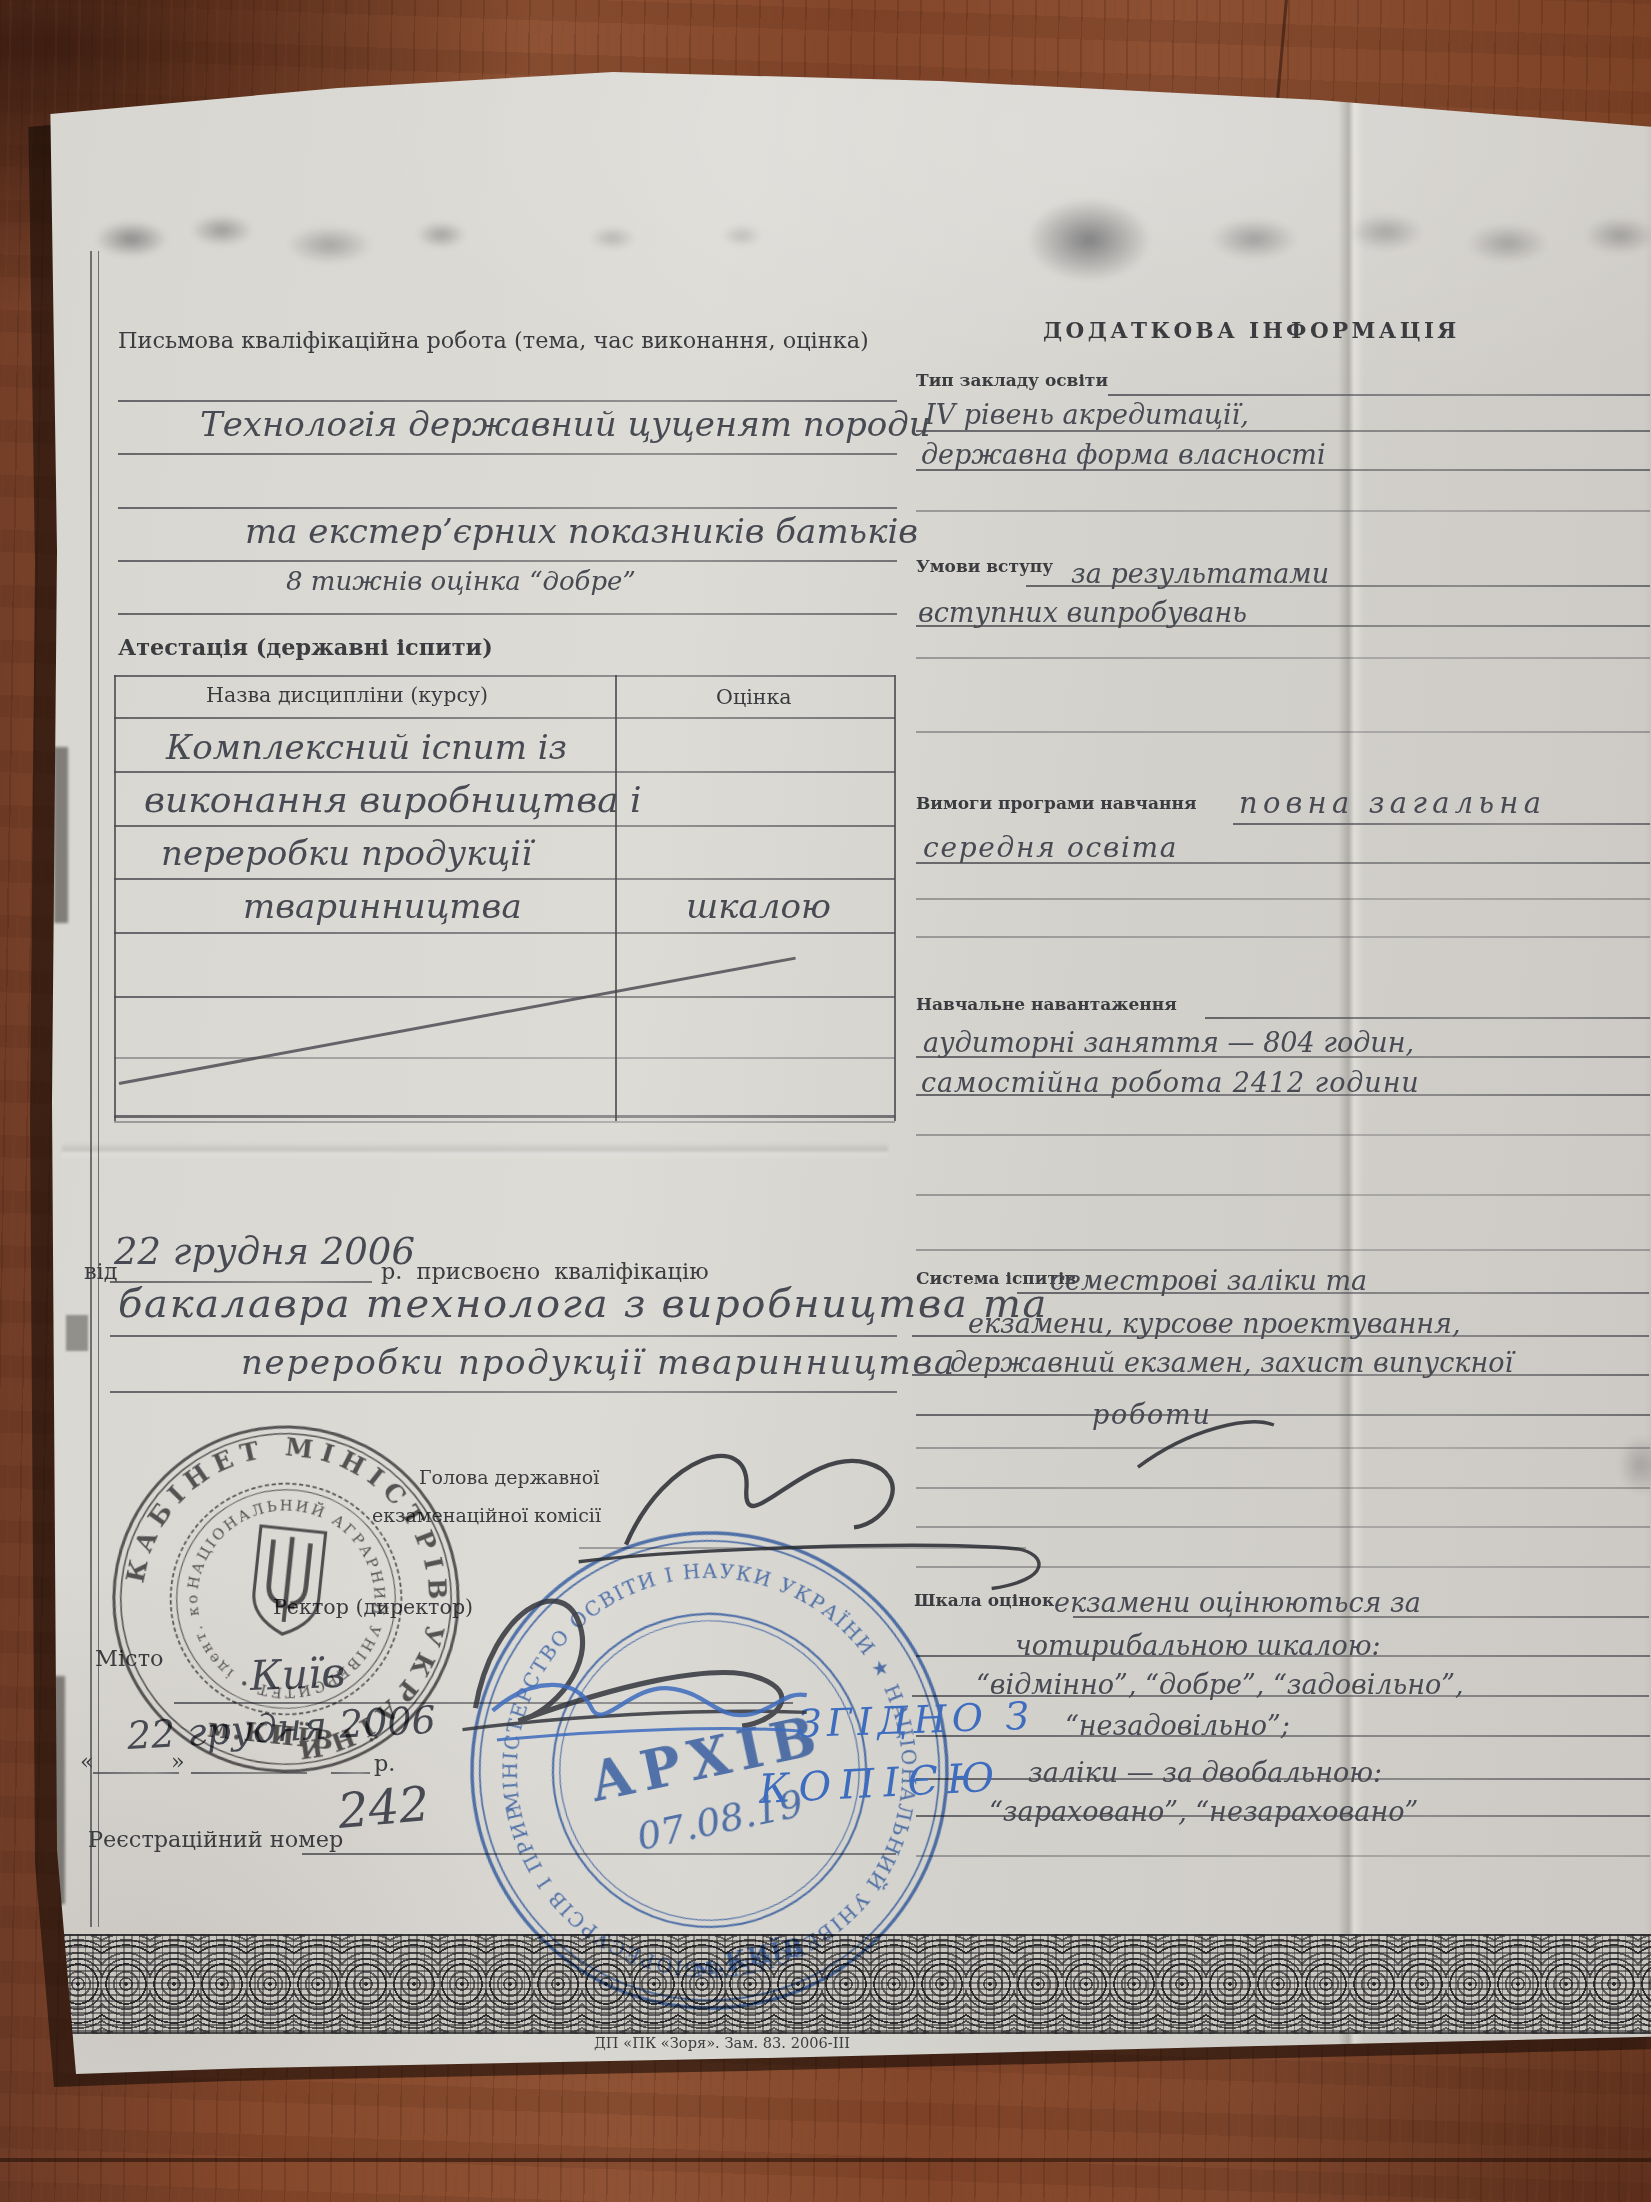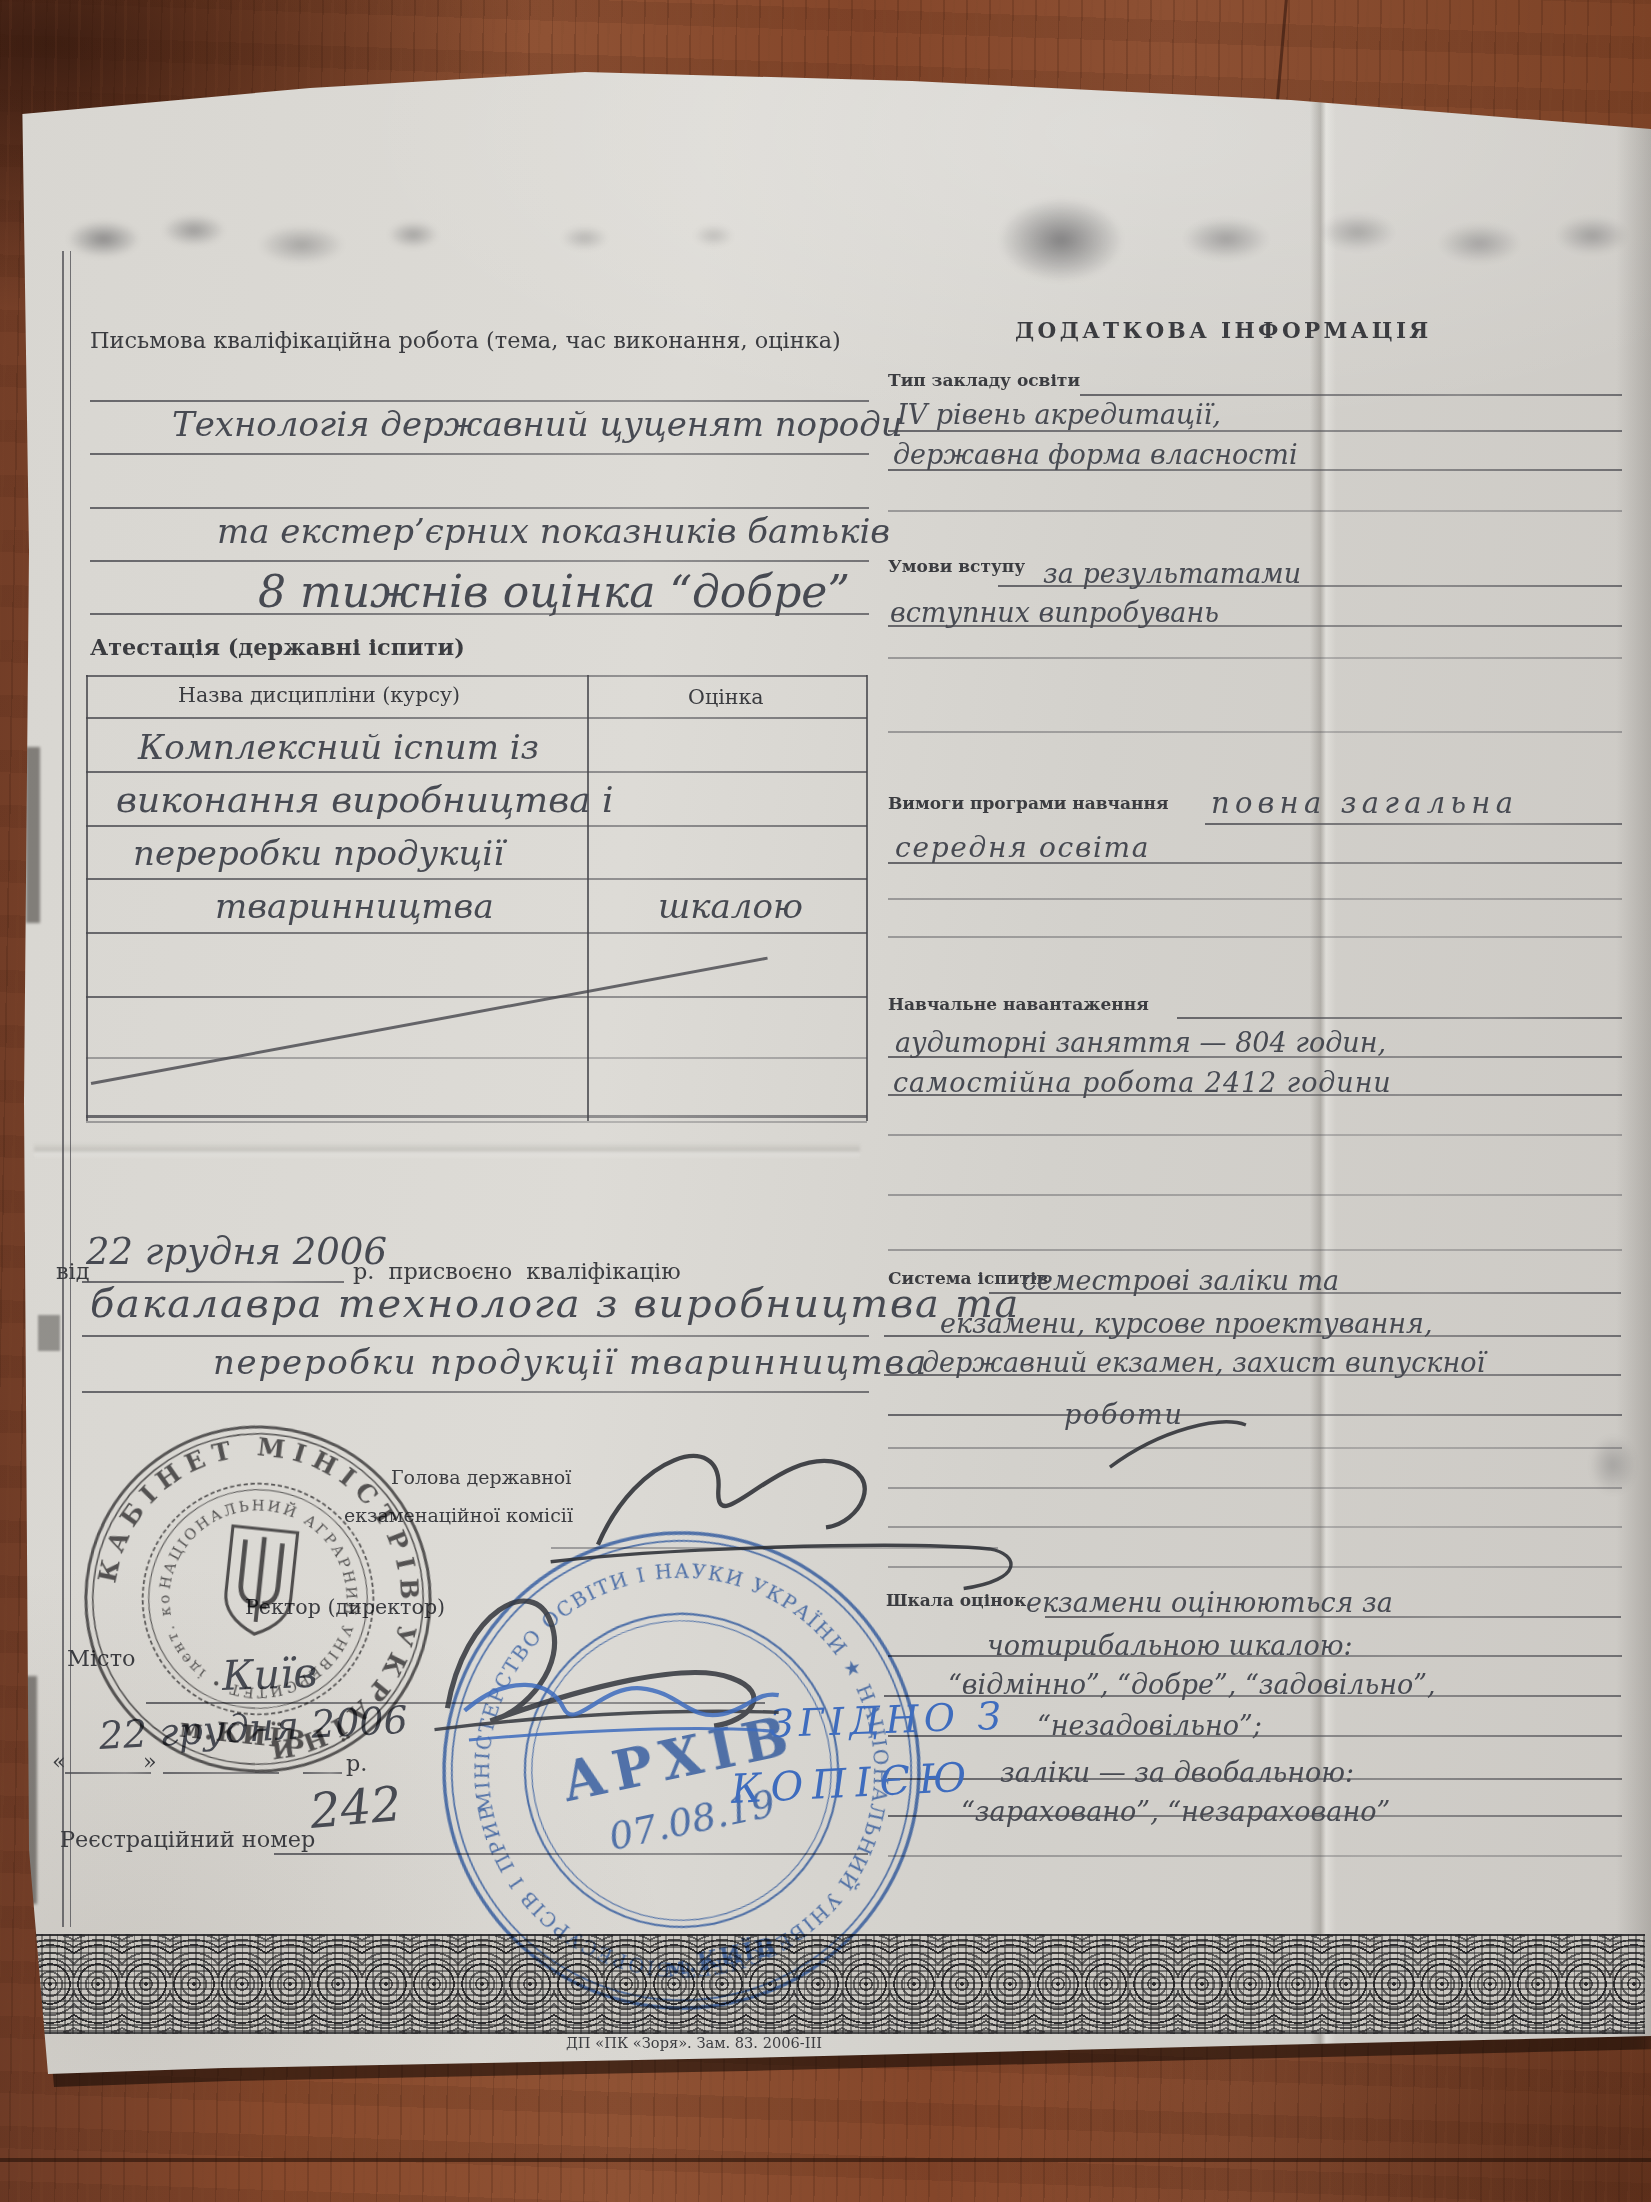--- a/index.html
+++ b/index.html
@@ -16,21 +16,21 @@
       repeating-linear-gradient(2deg, rgba(60,28,14,.13) 0 22.4px, transparent 22.4px 55px);}
   .wood-seam-bottom{position:absolute;left:0;top:2158px;width:100%;height:4.3px;background:rgba(30,12,6,.55);}
   .wood-seam-top{position:absolute;left:1280px;top:-5.2px;width:3.4px;height:120px;background:rgba(35,14,7,.5);transform:rotate(5deg);}
   
   .paper-clip{clip-path:polygon(22.4px 114px,310px 88px,585px 72px,912px 81px,1291px 100px,1652px 129px,1652px 2036px,1230px 2046px,740px 2058px,224px 2068px,48px 2074px,29px 1850px,24px 1101px,29px 551px);}
   .paper-shadow{position:absolute;inset:0;background:rgba(15,7,3,.55);filter:blur(12px);transform:translate(6px,13px);}
   .paper{position:absolute;inset:0;
     background:
       radial-gradient(1118px 430px at 68% 6%, rgba(255,255,255,.22), transparent 70%),
       radial-gradient(774px 602px at 8% 90%, rgba(110,100,90,.14), transparent 70%),
-      linear-gradient(97deg,#d8d6d1 0%,#dddbd6 38%,#d3d1cc 62%,#ccc9c4 100%);}
+      linear-gradient(97deg,#d8d6d1 0%,#dddbd6 38%,#d3d1cc 62%,#ccc9c4 100%); margin-left: 28px;}
   .fold-v{position:absolute;left:1310px;top:77px;width:26px;height:1970px;
     background:linear-gradient(90deg, transparent, rgba(110,105,98,.32) 40%, rgba(246,245,241,.38) 62%, transparent);}
   .crease-h{position:absolute;left:34px;top:1143px;width:826px;height:15.5px;filter:blur(1.7px);
     background:linear-gradient(180deg, transparent, rgba(120,115,108,.22) 45%, rgba(255,255,255,.2) 65%, transparent);}
   .edge-shade-r{position:absolute;left:1616px;top:120px;width:36px;height:1919px;background:linear-gradient(90deg,transparent,rgba(95,90,85,.28));}
   
   .pr{position:absolute;color:#3b3c40;white-space:nowrap;}
   .prb{font-weight:bold;}
   .hw{position:absolute;font-style:italic;color:#474a52;white-space:nowrap;transform-origin:0 50%;}
   .hwb{position:absolute;font-style:italic;color:#3e6cbe;white-space:nowrap;transform-origin:0 50%;}
@@ -79,21 +79,21 @@
     <div class="dline" style="left:62px;top:251px;height:1676px;"></div>
 
     <div class="pr" style="left:90px;top:327px;font-size:22.4px;">Письмова кваліфікаційна робота (тема, час виконання, оцінка)</div>
 
     <div class="rule" style="left:90px;top:400px;width:779px;"></div>
     <div class="hw" style="left:172px;top:404px;font-size:34px;">Технологія державний цуценят породи</div>
     <div class="rule" style="left:90px;top:453px;width:779px;"></div>
     <div class="rule" style="left:90px;top:507px;width:779px;"></div>
     <div class="hw" style="left:217px;top:511px;font-size:34px;">та екстер’єрних показників батьків</div>
     <div class="rule" style="left:90px;top:560px;width:779px;"></div>
-    <div class="hw" style="left:258px;top:566px;font-size:44px;">8 тижнів оцінка “добре”</div>
+    <div class="hw" style="left:258px;top:566px;font-size:26px;">8 тижнів оцінка “добре”</div>
     <div class="rule" style="left:90px;top:613px;width:779px;"></div>
 
     <div class="pr prb" style="left:90px;top:634px;font-size:22.4px;">Атестація (державні іспити)</div>
 
     <div class="rule" style="left:86px;top:675px;width:781px;"></div>
     <div class="pr" style="left:178px;top:683px;font-size:20.6px;">Назва дисципліни (курсу)</div>
     <div class="pr" style="left:688px;top:685px;font-size:20.6px;">Оцінка</div>
     <div class="rule" style="left:86px;top:717px;width:781px;"></div>
     <div class="vrule" style="left:86px;top:675px;height:446px;"></div>
     <div class="vrule" style="left:587px;top:675px;height:446px;"></div>

